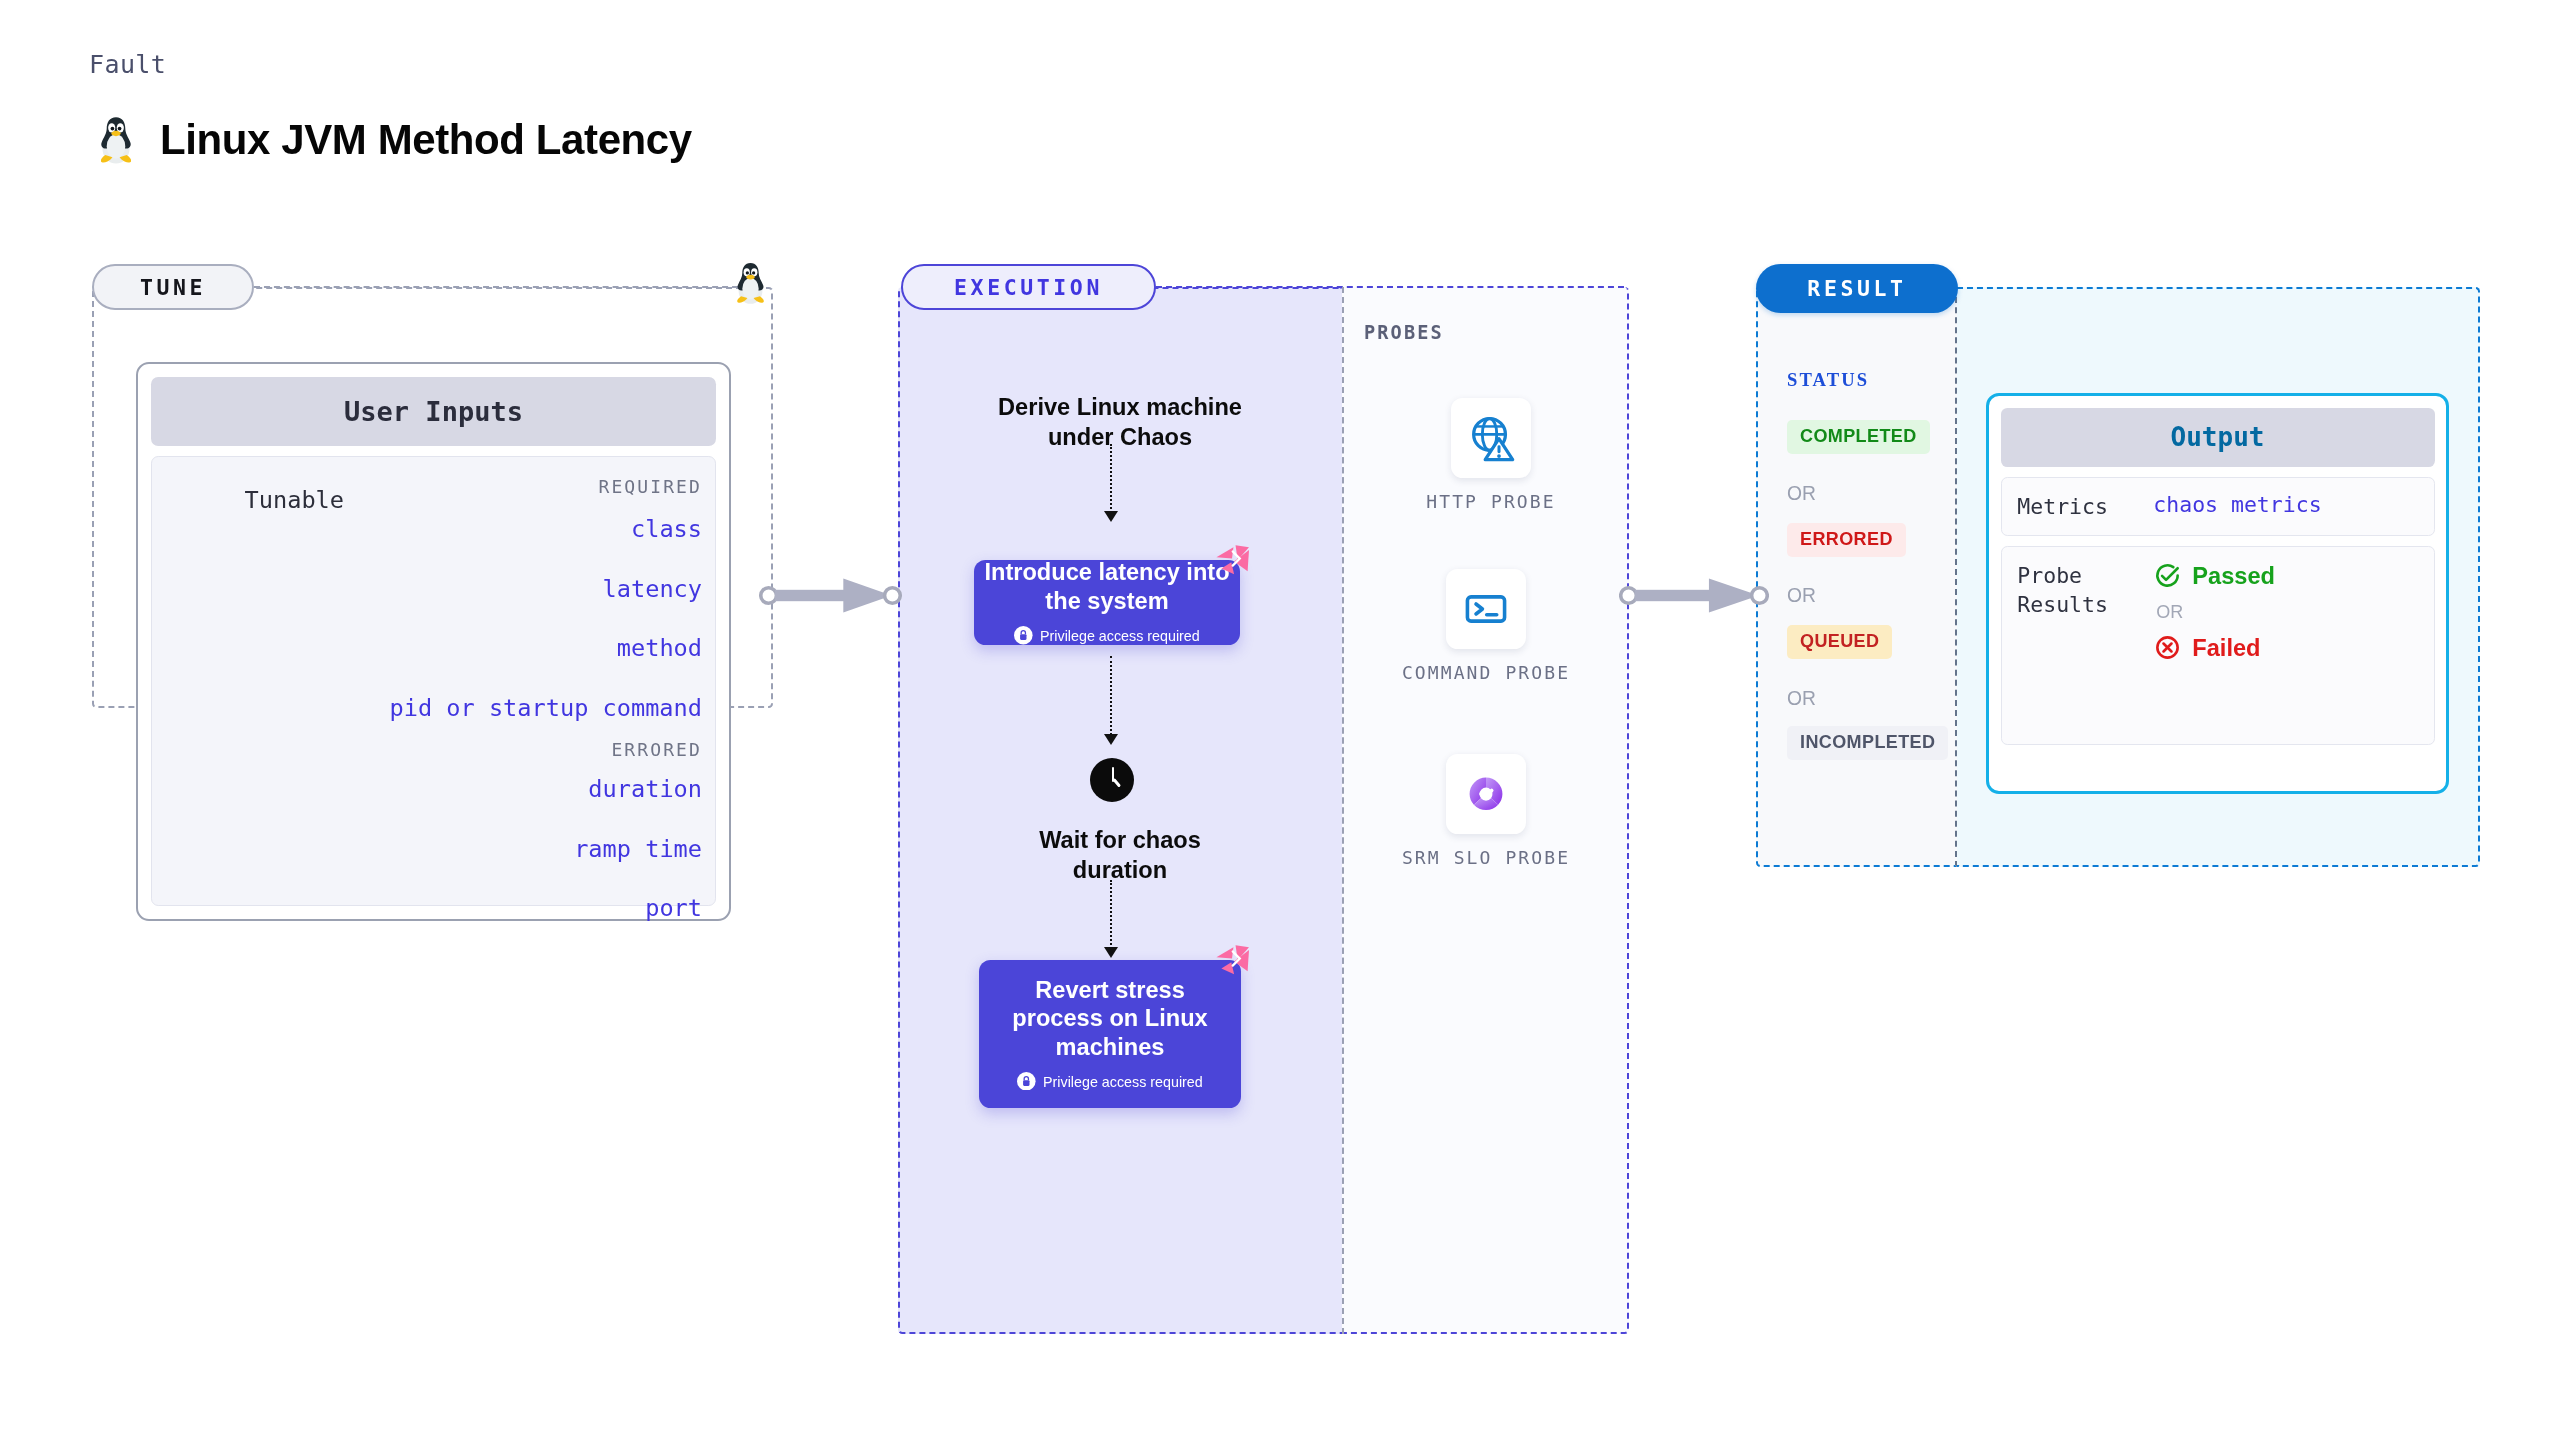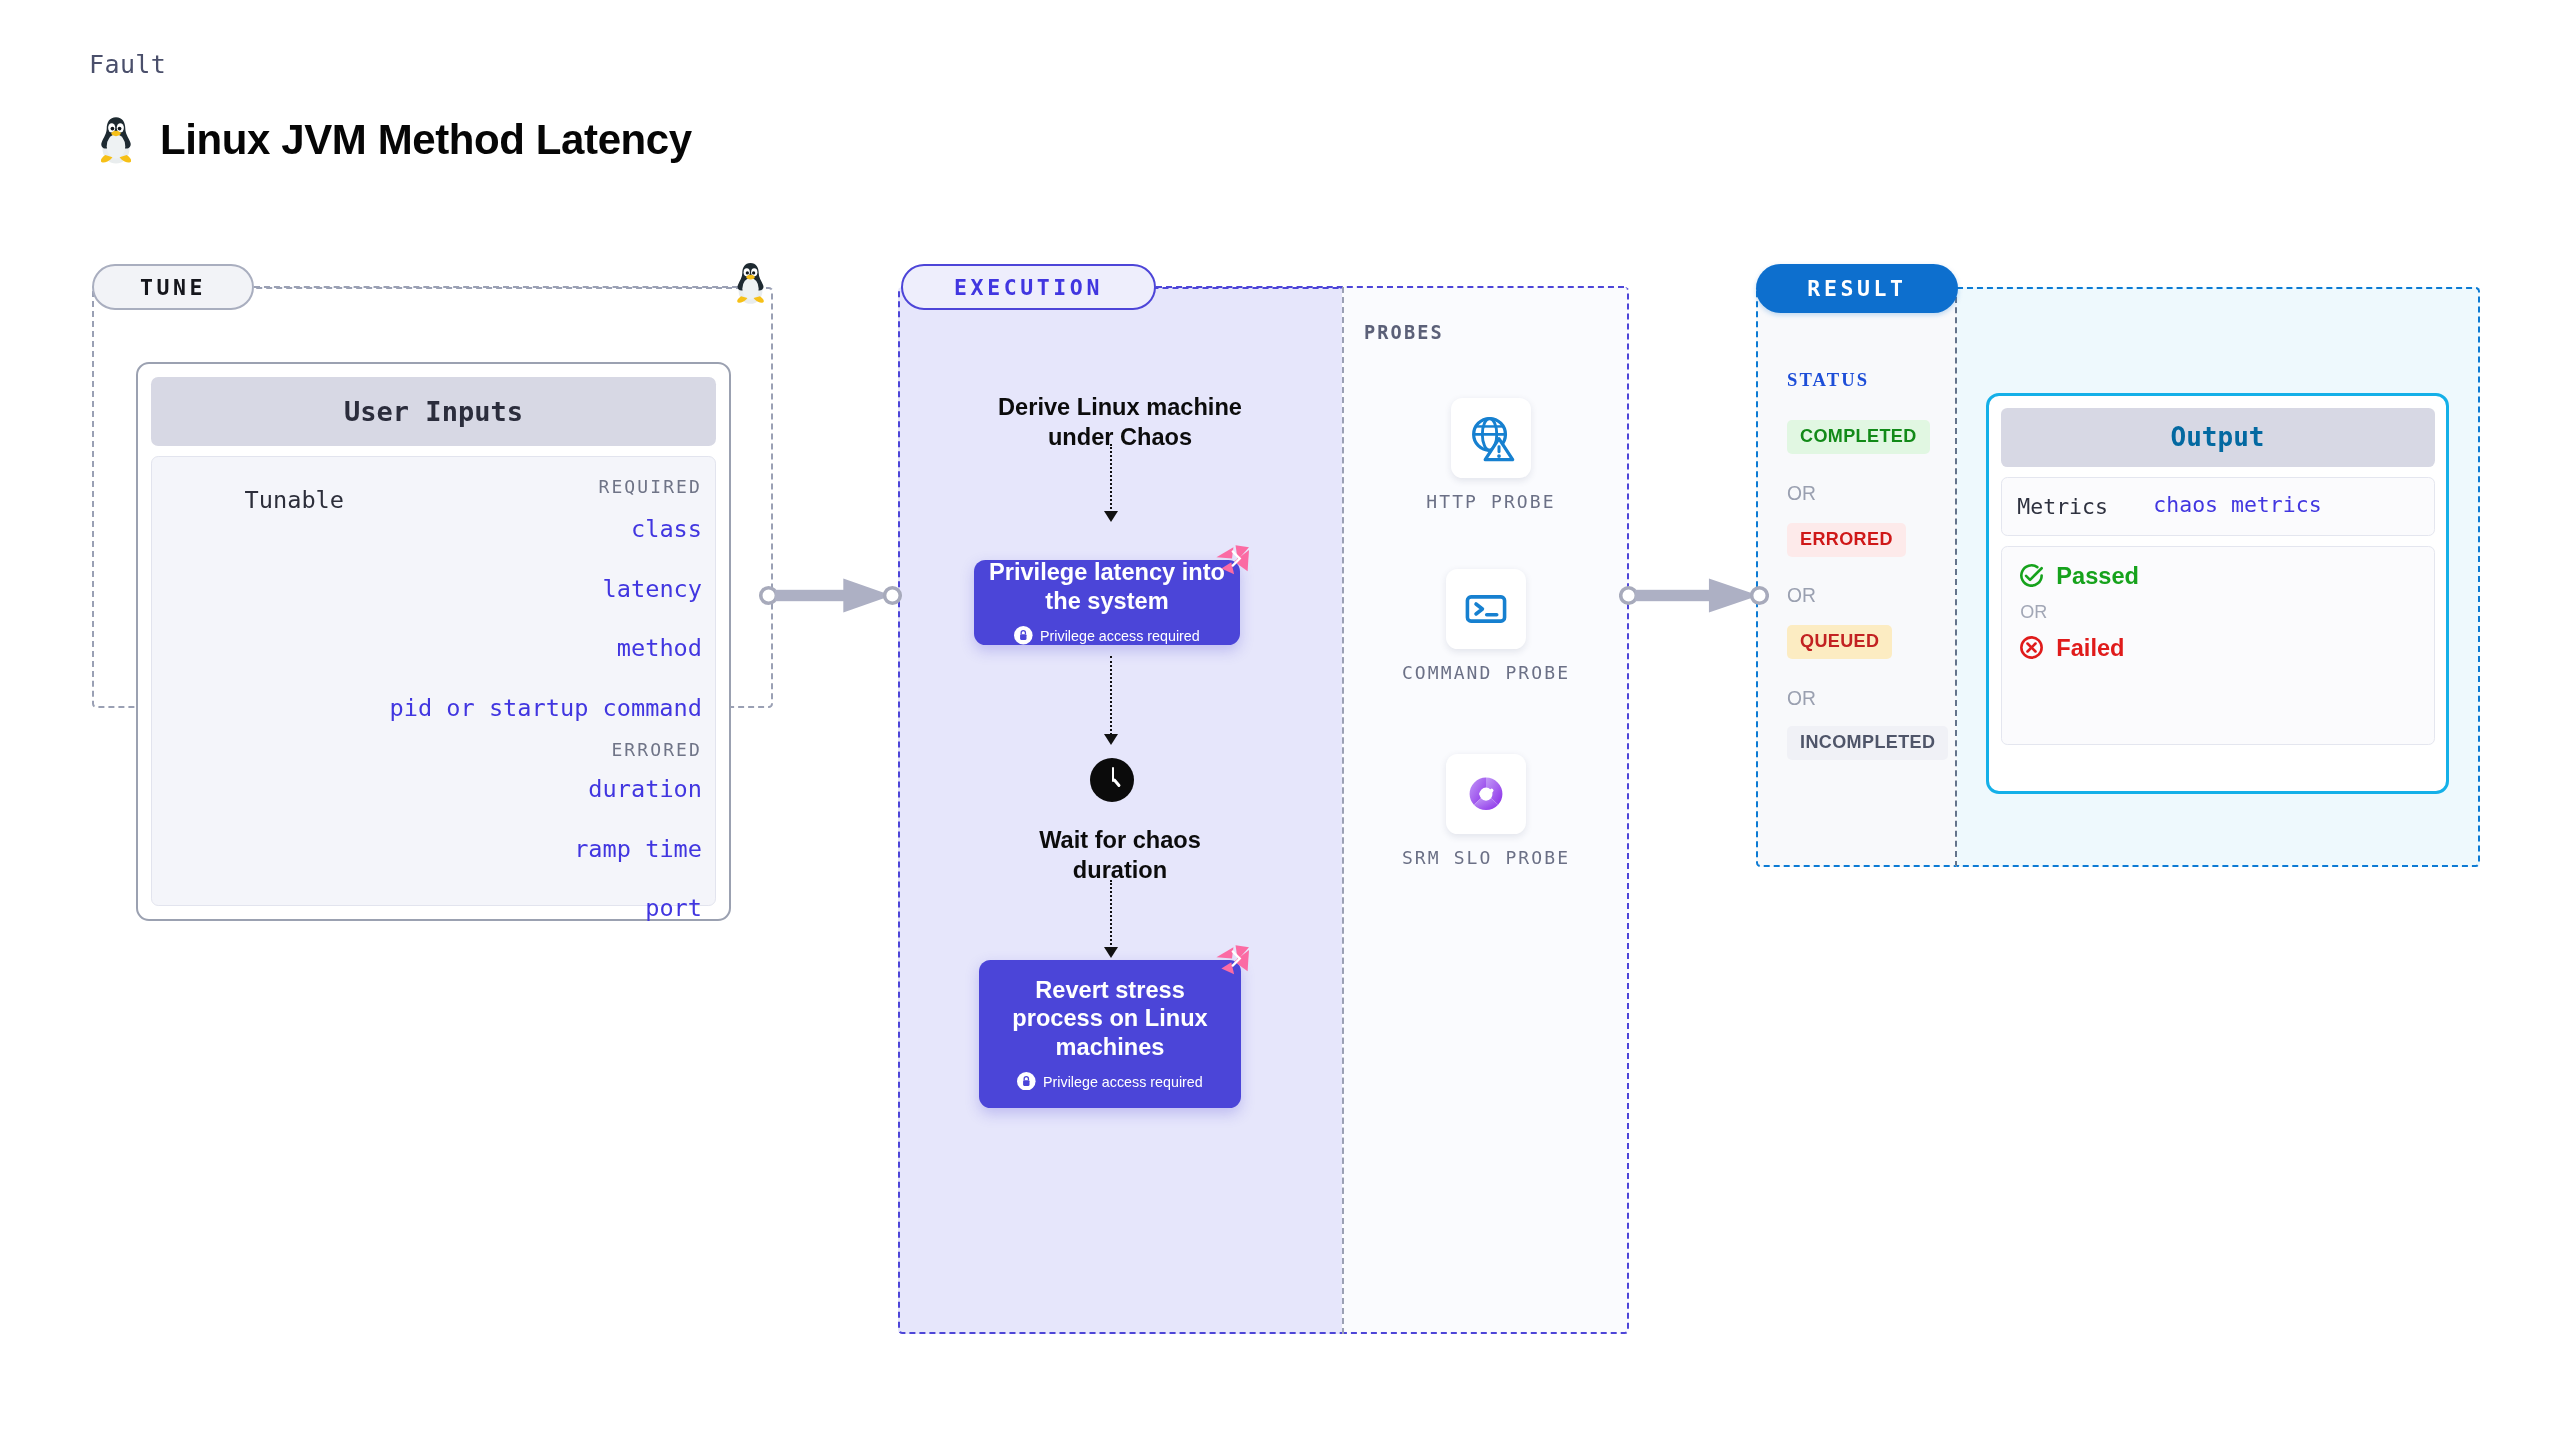--- a/index.html
+++ b/index.html
@@ -352,21 +352,21 @@
 
 <div class="exec-panel"></div>
 <div class="exec-dash-top"></div>
 <div class="pill pill-exec">EXECUTION</div>
 
 <div class="exec-step-label" style="left:991px; top:392px; width:258px;">Derive Linux machine under Chaos</div>
 <div class="dotted-arrow" style="left:1110px; top:444px; height:69px;"></div>
 <div class="arrow-head" style="left:1104px; top:511px;"></div>
 
 <div class="purple-box" style="left:974px; top:560px; width:266px; height:85px;">
-  <div class="pbt">Privilege latency into the system</div>
+  <div class="pbt">Introduce latency into the system</div>
   <div class="priv-row">
     <span>
       <svg width="18.6" height="18.6" viewBox="0 0 26 26">
         <circle cx="13" cy="13" r="13" fill="#ffffff"></circle>
         <rect x="8.5" y="11.5" width="9" height="8" rx="1.6" fill="#4b45d8"></rect>
         <path d="M10 11.5v-2a3 3 0 016 0v2" stroke="#4b45d8" stroke-width="1.8" fill="none"></path>
       </svg>
     </span>
     <span class="priv-txt">Privilege access required</span>
   </div>
@@ -483,20 +483,21 @@
 <div class="or-txt" style="left:1787px; top:688px;">OR</div>
 <div class="badge" style="left:1787px; top:726px; background:#f0f1f6; color:#4f5569;">INCOMPLETED</div>
 
 <div class="output-card">
   <div class="out-header">Output</div>
   <div class="out-row">
     <div class="rk">Metrics</div>
     <div class="rv">chaos metrics</div>
   </div>
   <div class="out-row" style="height:199px;">
+    <div class="rk">Probe Results</div>
     <div>
       <div class="pr-line">
         <span>
           <svg width="29" height="29" viewBox="0 0 40 40">
             <path d="M34 20a14 14 0 11-6-11.5" stroke="#16a21c" stroke-width="3.6" fill="none" stroke-linecap="round"></path>
             <path d="M12.5 20.5l5.5 5.5L34 10" stroke="#16a21c" stroke-width="3.6" fill="none" stroke-linecap="round" stroke-linejoin="round"></path>
           </svg>
         </span>
         <span class="pr-passed">Passed</span>
       </div>

